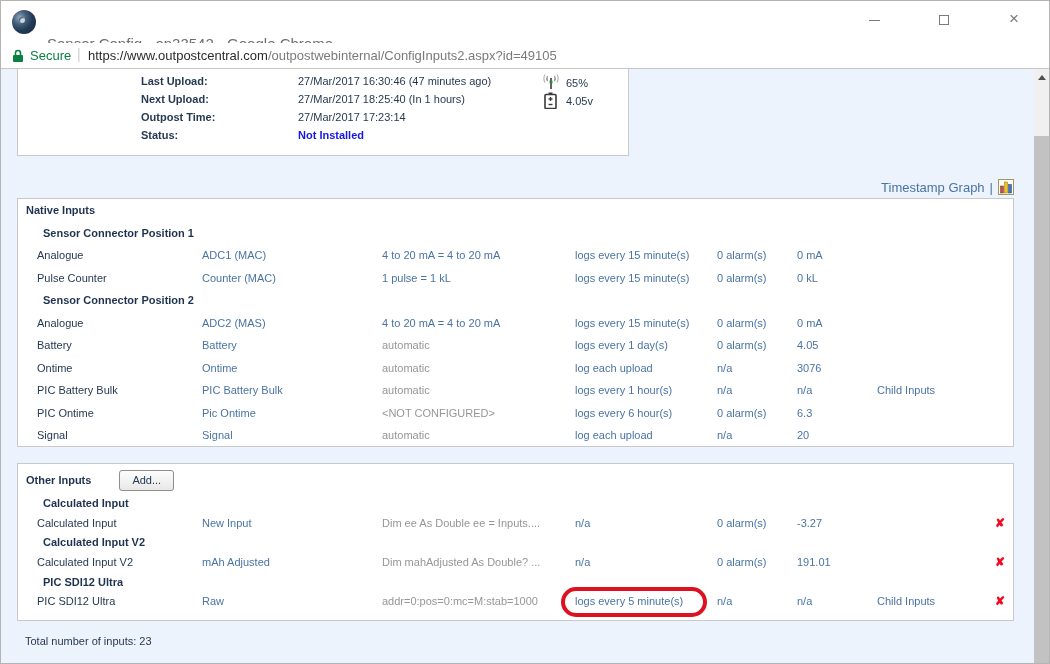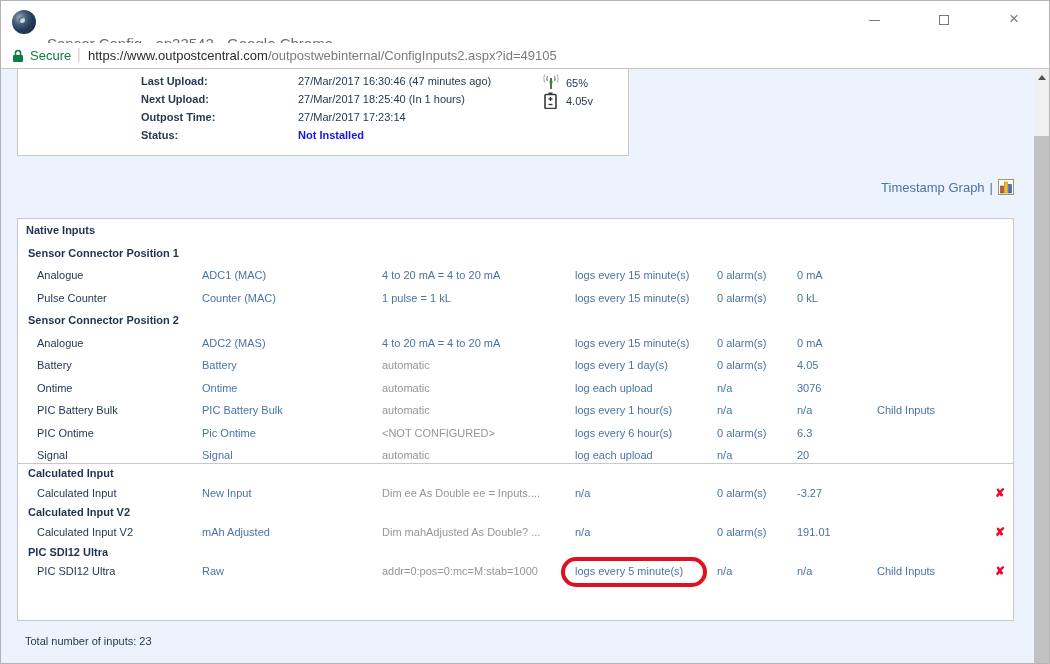--- a/index.html
+++ b/index.html
@@ -45,27 +45,27 @@
   #signal-val { position:absolute; left:548px; top:10px; font-size:11px; color:#263a52; line-height:18px;}
   #battery-val { position:absolute; left:548px; top:28px; font-size:11px; color:#263a52; line-height:18px;}
 
   
   #graph-link-row { position:absolute; top:110px; right:37px; height:18px; line-height:18px; font-size:13px; color:#4a74a4; white-space:nowrap; }
   #graph-link-row a { color:#4a74a4; text-decoration:none; cursor:pointer; }
   #graph-sep { margin:0 5px; color:#4a74a4; }
   #chart-icon { display:inline-block; vertical-align:-3px; }
 
   
-  #native-panel { left:16px; top:129px; width:997px; height:249px;margin-top:20px; }
+  #native-panel { left:16px; top:129px; width:997px; height:249px; }
   #other-panel  { left:16px; top:394px; width:997px; height:158px; }
   .tline { position:relative; height:22.5px; line-height:22.5px; font-size:11px; white-space:nowrap; }
   #other-panel .tline { height:19.7px; line-height:19.7px; }
   #other-panel .tline.first { height:30px; line-height:24px; padding-top:4px; }
   .sec-title { padding-left:8px; font-weight:bold; color:#1e3350; }
-  .grp-title { padding-left:10px; font-weight:bold; color:#1e3350; }
+  .grp-title { padding-left:25px; font-weight:bold; color:#1e3350; }
   .cell { position:absolute; top:0; height:100%; }
   .c1 { left:19px;  color:#263a52; }
   .c2 { left:184px; color:#4a74a4; cursor:pointer; }
   .c3 { left:364px; color:#4a74a4; }
   .c3.muted { color:#969696; }
   .c4 { left:557px; color:#4a74a4; }
   .c5 { left:699px; color:#4a74a4; }
   .c6 { left:779px; color:#4a74a4; }
   .c7 { left:859px; color:#4a74a4; cursor:pointer; }
   .c8 { left:977px; color:#ef0b24; font-weight:bold; font-size:12px; cursor:pointer; }
@@ -221,20 +221,21 @@
           <span class="cell c1">Signal</span>
           <span class="cell c2">Signal</span>
           <span class="cell c3 muted">automatic</span>
           <span class="cell c4">log each upload</span>
           <span class="cell c5">n/a</span>
           <span class="cell c6">20</span>
         </div>
       </div>
 
     <div class="panel" id="other-panel">
+        <div class="tline sec-title first"><span>Other Inputs</span><button id="add-button">Add...</button></div>
         <div class="tline grp-title">Calculated Input</div>
         <div class="tline">
           <span class="cell c1">Calculated Input</span>
           <span class="cell c2">New Input</span>
           <span class="cell c3 muted">Dim ee As Double ee = Inputs....</span>
           <span class="cell c4">n/a</span>
           <span class="cell c5">0 alarm(s)</span>
           <span class="cell c6">-3.27</span>
           <span class="cell c8">✘</span>
         </div>

